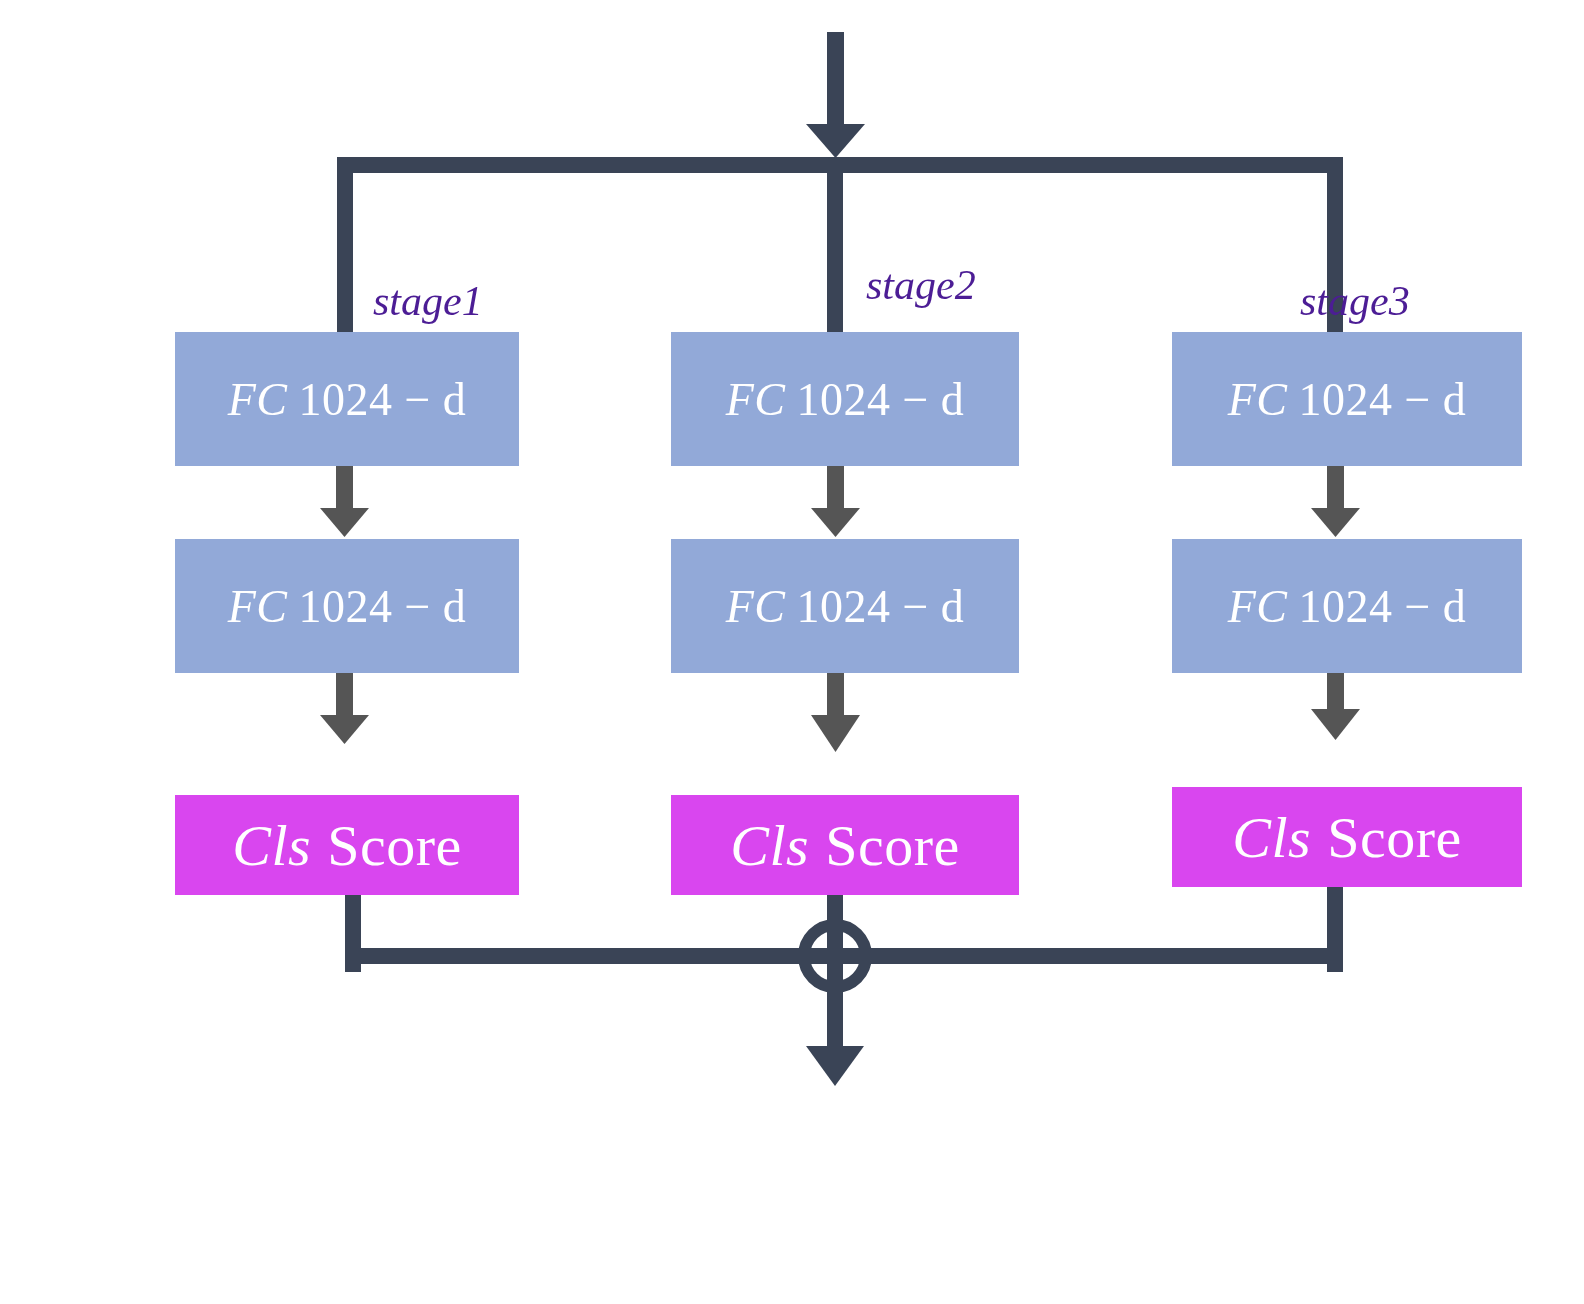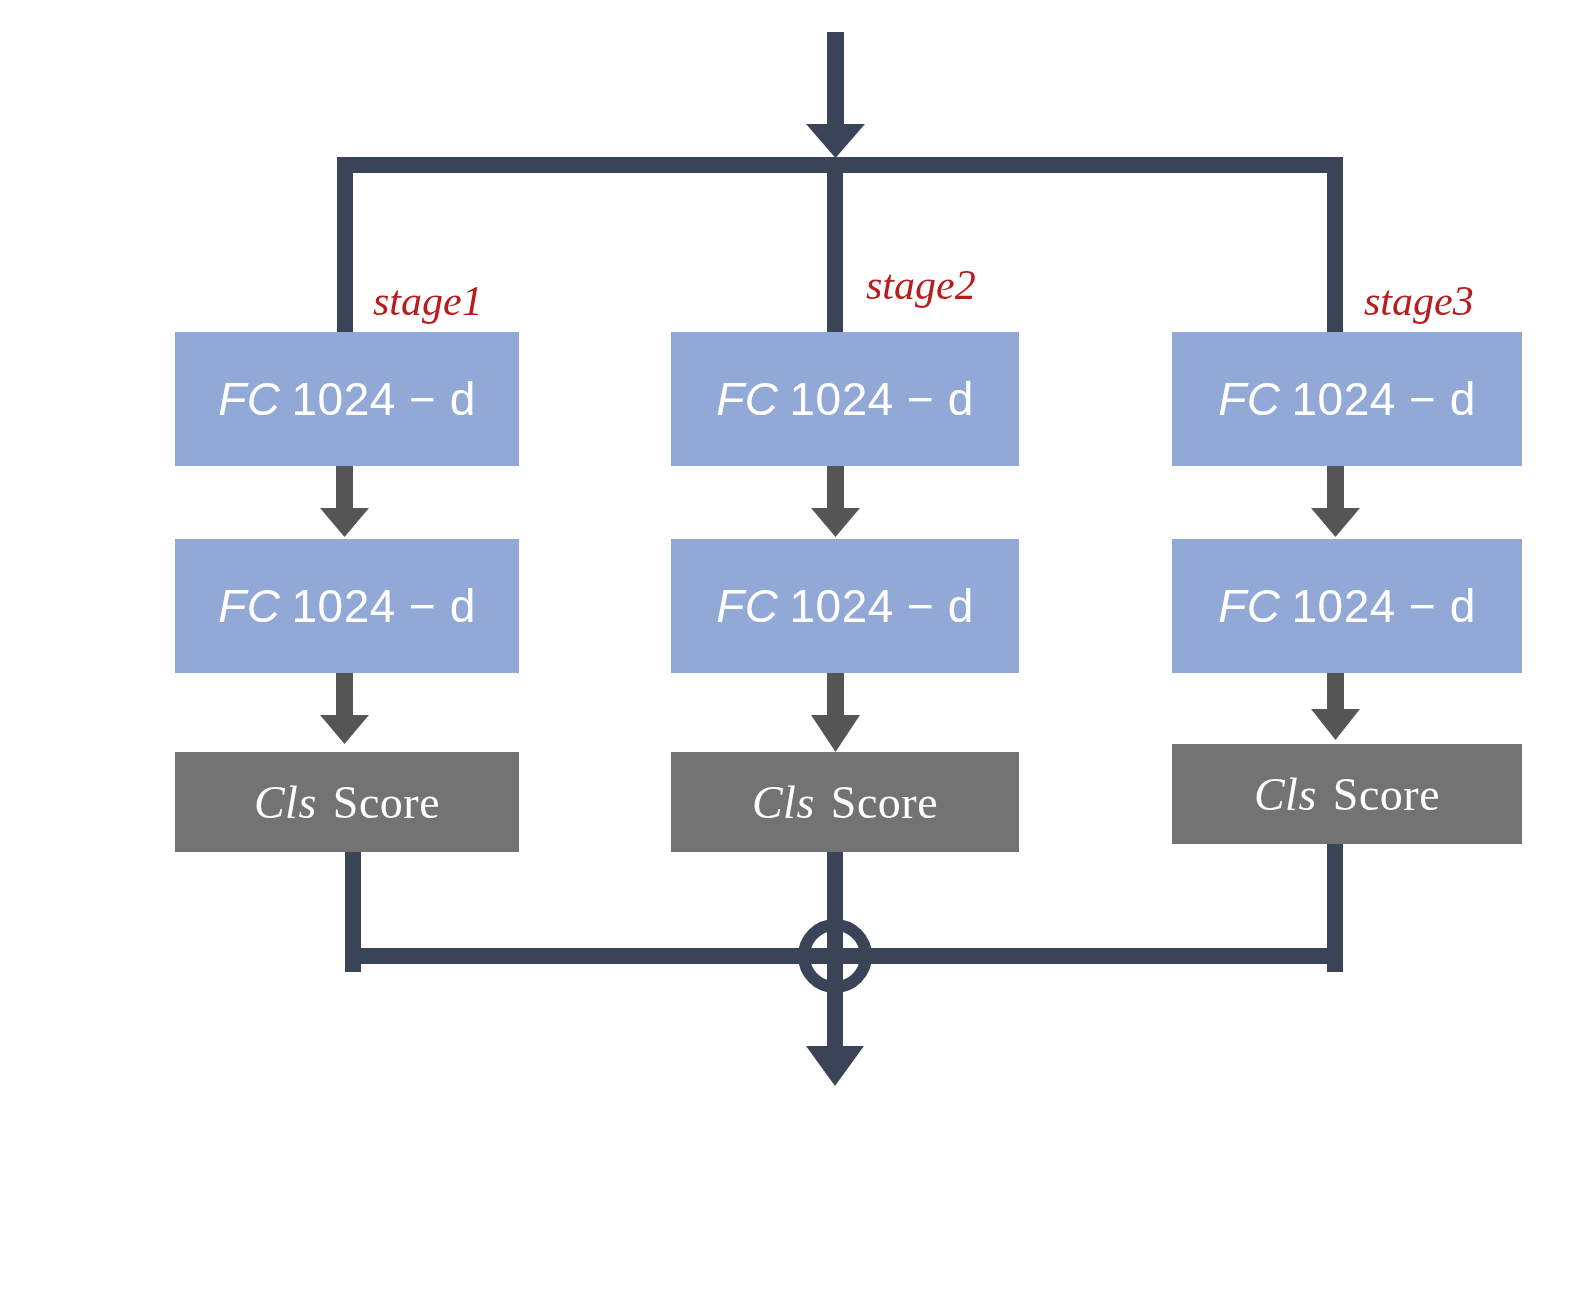--- a/index.html
+++ b/index.html
@@ -30,41 +30,42 @@
     align-items: center;
     justify-content: center;
     color: #ffffff;
     white-space: nowrap;
     letter-spacing: 0.5px;
   }
   .node-fc {
     background: #92A9D8;
     font-size: 46px;
     font-style: italic;
-    font-family: Liberation Sans, sans-serif;
+    font-family: Liberation Serif, serif;
   }
   .node-cls {
-    background: #737373;
-    font-size: 46px;
+    background: #d946ef;
+    font-size: 58px;
     font-family: "Liberation Serif", serif;
+    margin-top: 43px;
   }
   .node-cls .cls-ital {
     font-style: italic;
     padding-right: 16px;
   }
   .node-fc .fc-ital {
     font-style: italic;
   }
   .node-fc .fc-rom {
     font-style: normal;
     padding-left: 11px;
   }
   .stage-label {
     position: absolute;
-    color: #b91c1c;
+    color: #4c1d95;
     font-family: "Liberation Serif", serif;
     font-style: italic;
     font-size: 42px;
     white-space: nowrap;
     line-height: 1;
   }
 </style>
 </head>
 <body>
 
@@ -164,21 +165,21 @@
   <div class="node node-fc" style="left:671px; top:539px; width:348px; height:134px;">
     <span class="fc-ital">FC</span>
     <span class="fc-rom">1024 − d</span>
   </div>
 
   <div class="node node-cls" style="left:671px; top:752px; width:348px; height:100px;">
     <span class="cls-ital">Cls</span>
     <span>Score</span>
   </div>
 
-  <div class="stage-label" style="left:1364px; top:280px;">stage3</div>
+  <div class="stage-label" style="left:1300px; top:280px;">stage3</div>
 
   <div class="node node-fc" style="left:1172px; top:332px; width:350px; height:134px;">
     <span class="fc-ital">FC</span>
     <span class="fc-rom">1024 − d</span>
   </div>
 
   <div class="node node-fc" style="left:1172px; top:539px; width:350px; height:134px;">
     <span class="fc-ital">FC</span>
     <span class="fc-rom">1024 − d</span>
   </div>

